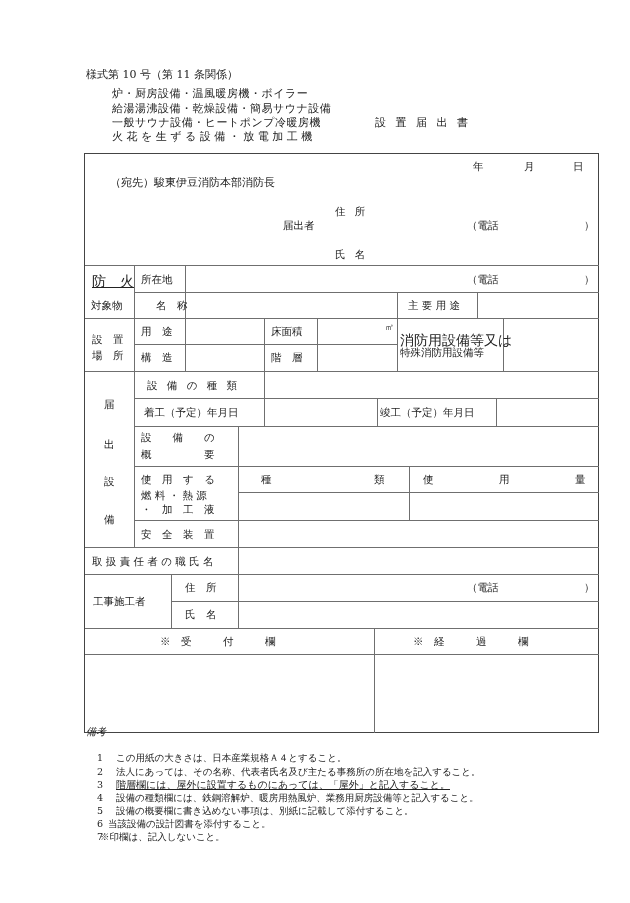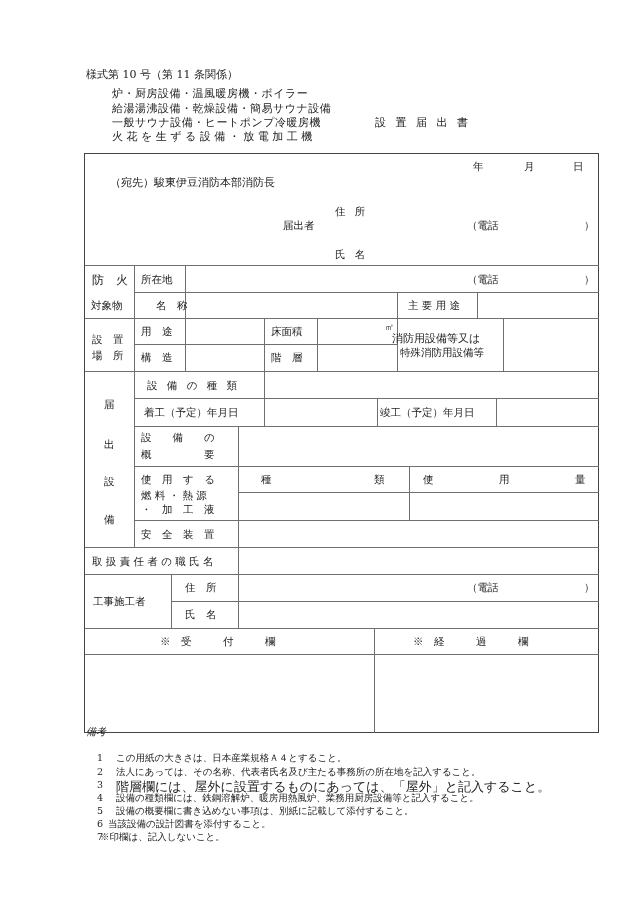--- a/index.html
+++ b/index.html
@@ -64,21 +64,21 @@
 <div class="vl" style="left:317px;top:318px;height:53px;"></div>
 <div class="vl" style="left:503px;top:318px;height:53px;"></div>
 <div class="vl" style="left:264px;top:371px;height:55px;"></div>
 <div class="vl" style="left:377px;top:398px;height:28px;"></div>
 <div class="vl" style="left:496px;top:398px;height:28px;"></div>
 <div class="vl" style="left:238px;top:426px;height:202px;"></div>
 <div class="vl" style="left:409px;top:466px;height:54px;"></div>
 <div class="vl" style="left:171px;top:574px;height:54px;"></div>
 <div class="vl" style="left:374px;top:628px;height:105px;"></div>
 
-<div class="t" style="left:92px;top:274px;font-size:12px;">防　火</div>
+<div class="t" style="left:92px;top:274px;font-size:14px;text-decoration:underline;">防　火</div>
 <div class="t" style="left:91px;top:300px;font-size:10.5px;text-align:right;">対象物</div>
 <div class="t" style="left:141px;top:274px;font-size:10.5px;">所在地</div>
 <div class="field" style="left:187px;top:267px;width:270px;height:23px;"></div>
 <div class="t" style="left:467px;top:274px;font-size:10.5px;">（電話</div>
 <div class="t" style="left:584px;top:274px;font-size:10.5px;">）</div>
 <div class="field" style="left:500px;top:267px;width:80px;height:23px;"></div>
 <div class="t" style="left:156px;top:300px;font-size:10.5px;">名　称</div>
 <div class="field" style="left:187px;top:294px;width:208px;height:23px;"></div>
 <div class="t" style="left:408px;top:300px;font-size:10.5px;">主 要 用 途</div>
 <div class="field" style="left:479px;top:294px;width:118px;height:23px;"></div>
@@ -87,21 +87,21 @@
 <div class="t" style="left:92px;top:350px;font-size:10.5px;">場　所</div>
 <div class="t" style="left:141px;top:326px;font-size:10.5px;">用　途</div>
 <div class="field" style="left:187px;top:320px;width:75px;height:23px;"></div>
 <div class="t" style="left:271px;top:326px;font-size:10.5px;">床面積</div>
 <div class="field" style="left:319px;top:320px;width:64px;height:23px;"></div>
 <div class="t" style="left:385px;top:323px;font-size:9px;">㎡</div>
 <div class="t" style="left:141px;top:352px;font-size:10.5px;">構　造</div>
 <div class="field" style="left:187px;top:346px;width:75px;height:23px;"></div>
 <div class="t" style="left:271px;top:352px;font-size:10.5px;">階　層</div>
 <div class="field" style="left:319px;top:346px;width:76px;height:23px;"></div>
-<div class="t" style="left:392px;top:333px;font-size:11px;text-align:center;">消防用設備等又は</div>
+<div class="t" style="left:400px;top:333px;font-size:14px;text-align:center;">消防用設備等又は</div>
 <div class="t" style="left:400px;top:347px;font-size:10.5px;">特殊消防用設備等</div>
 <div class="field" style="left:505px;top:320px;width:92px;height:49px;"></div>
 
 <div class="t" style="left:104px;top:399px;font-size:10.5px;">届</div>
 <div class="t" style="left:104px;top:439px;font-size:10.5px;">出</div>
 <div class="t" style="left:104px;top:476px;font-size:10.5px;">設</div>
 <div class="t" style="left:104px;top:514px;font-size:10.5px;">備</div>
 
 <div class="t" style="left:147px;top:380px;font-size:10.5px;letter-spacing:3px;">設 備 の 種 類</div>
 <div class="field" style="left:266px;top:373px;width:331px;height:24px;"></div>
@@ -145,21 +145,21 @@
 <div class="field" style="left:86px;top:656px;width:286px;height:75px;"></div>
 <div class="field" style="left:376px;top:656px;width:221px;height:75px;"></div>
 
 <div class="t" style="left:86px;top:727px;font-size:10px;font-style:italic;">備考</div>
 <div>
   <div class="t" style="left:97px;top:753px;font-size:9.5px;">1</div>
   <div class="t" style="left:116px;top:753px;font-size:9.5px;">この用紙の大きさは、日本産業規格Ａ４とすること。</div>
   <div class="t" style="left:97px;top:767px;font-size:9.5px;">2</div>
   <div class="t" style="left:116px;top:767px;font-size:9.5px;">法人にあっては、その名称、代表者氏名及び主たる事務所の所在地を記入すること。</div>
   <div class="t" style="left:97px;top:780px;font-size:9.5px;">3</div>
-  <div class="t" style="left:116px;top:780px;font-size:13px;">階層欄には、屋外に設置するものにあっては、「屋外」と記入すること。</div>
+  <div class="t" style="left:116px;top:780px;font-size:10px;text-decoration:underline;">階層欄には、屋外に設置するものにあっては、「屋外」と記入すること。</div>
   <div class="t" style="left:97px;top:793px;font-size:9.5px;">4</div>
   <div class="t" style="left:116px;top:793px;font-size:9.5px;">設備の種類欄には、鉄鋼溶解炉、暖房用熱風炉、業務用厨房設備等と記入すること。</div>
   <div class="t" style="left:97px;top:806px;font-size:9.5px;">5</div>
   <div class="t" style="left:116px;top:806px;font-size:9.5px;">設備の概要欄に書き込めない事項は、別紙に記載して添付すること。</div>
   <div class="t" style="left:97px;top:819px;font-size:9.5px;">6</div>
   <div class="t" style="left:108px;top:819px;font-size:9.5px;">当該設備の設計図書を添付すること。</div>
   <div class="t" style="left:97px;top:832px;font-size:9.5px;">7</div>
   <div class="t" style="left:100px;top:832px;font-size:9.5px;">※印欄は、記入しないこと。</div>
 </div>
 

